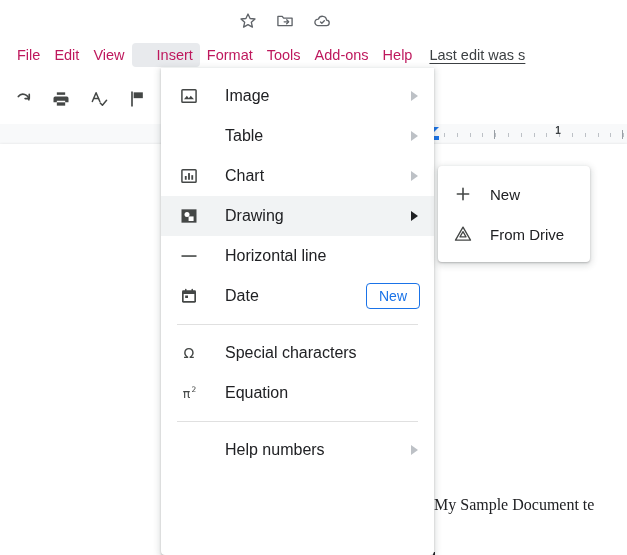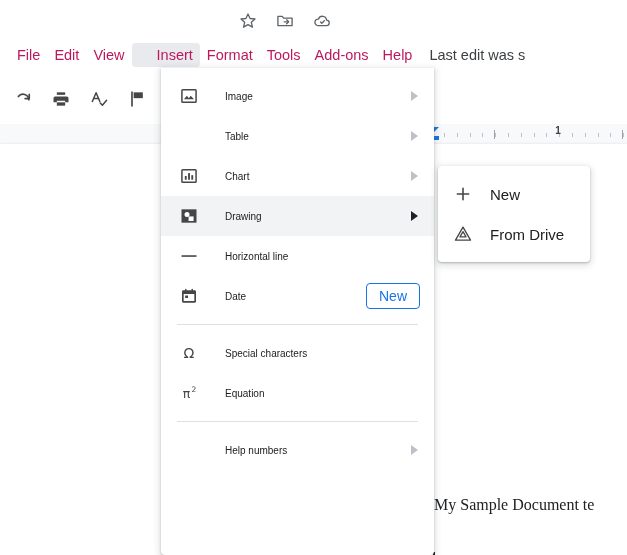--- a/index.html
+++ b/index.html
@@ -24,21 +24,21 @@
 
   
   .menubar { position: absolute; left: 0; top: 42px; height: 26px; display: flex; align-items: center; padding-left: 10px; }
   .menu-item {
     font-size: 14.5px; color: #be185d; padding: 3px 7px; border-radius: 4px;
     white-space: nowrap; line-height: 18px;
   }
   .menu-item.active { background: #e8eaed; padding-left: 25px; }
   .last-edit {
     font-size: 14.5px; color: #3c4043; margin-left: 10px; white-space: nowrap;
-    text-underline-offset: 3px;
+    text-decoration: underline; text-underline-offset: 3px;
   }
 
   
   .toolbar {
     position: absolute; left: 0; top: 74px; width: 627px; height: 50px;
     background: #fff; display: flex; align-items: center; padding-left: 4px;
   }
   .tb-btn { width: 30px; height: 30px; display: flex; align-items: center; justify-content: center; color: #444746; margin: 0 4px; }
   .tb-sep { width: 1px; height: 20px; background: #dadce0; margin: 0 7px; }
   .font-box {
@@ -77,21 +77,21 @@
   
   .dropdown {
     position: absolute; left: 161px; top: 68px; width: 273px; height: 487px;
     background: #fff; border-radius: 0 0 4px 4px;
     box-shadow: 0 2px 6px 2px rgba(60,64,67,.15), 0 1px 2px rgba(60,64,67,.3);
     padding-top: 8px; overflow: hidden;
   }
   .mi { position: relative; display: flex; align-items: center; height: 40px; padding: 0 10px 0 16px; }
   .mi.hovered { background: #f1f3f4; }
   .mi-icon { width: 24px; min-width: 24px; height: 24px; display: flex; align-items: center; justify-content: center; color: #5f6368; margin-right: 24px; }
-  .mi-label { font-size: 10px; color: #202124; white-space: nowrap; flex: 1; }
+  .mi-label { font-size: 16px; color: #202124; white-space: nowrap; flex: 1; }
   .mi-arrow { width: 0; height: 0; border-top: 5px solid transparent; border-bottom: 5px solid transparent; border-left: 7px solid #bdc1c6; margin-right: 6px; }
   .mi.hovered .mi-arrow { border-left-color: #202124; }
   .mi-shortcut { font-size: 13.5px; color: #80868b; white-space: nowrap; margin-right: 6px; }
   .badge-new {
     border: 1px solid #1a73e8; color: #1a73e8; border-radius: 4px;
     font-size: 14px; padding: 4px 12px; white-space: nowrap; margin-right: 4px;
   }
   .mi-sep { height: 1px; background: #e0e0e0; margin: 8px 16px 8px 16px; }
 
   

